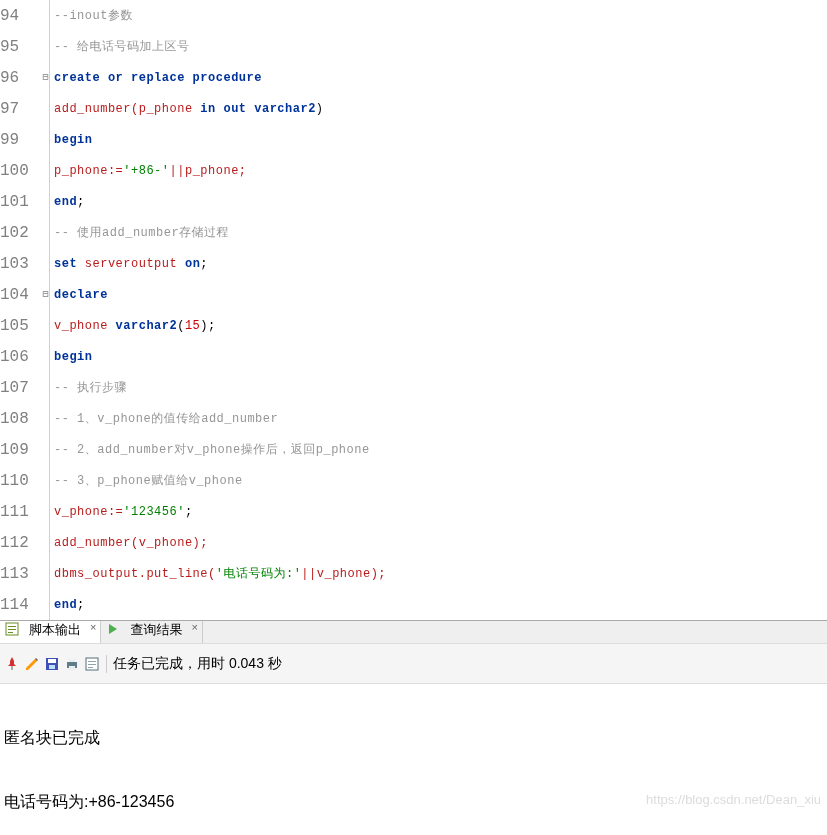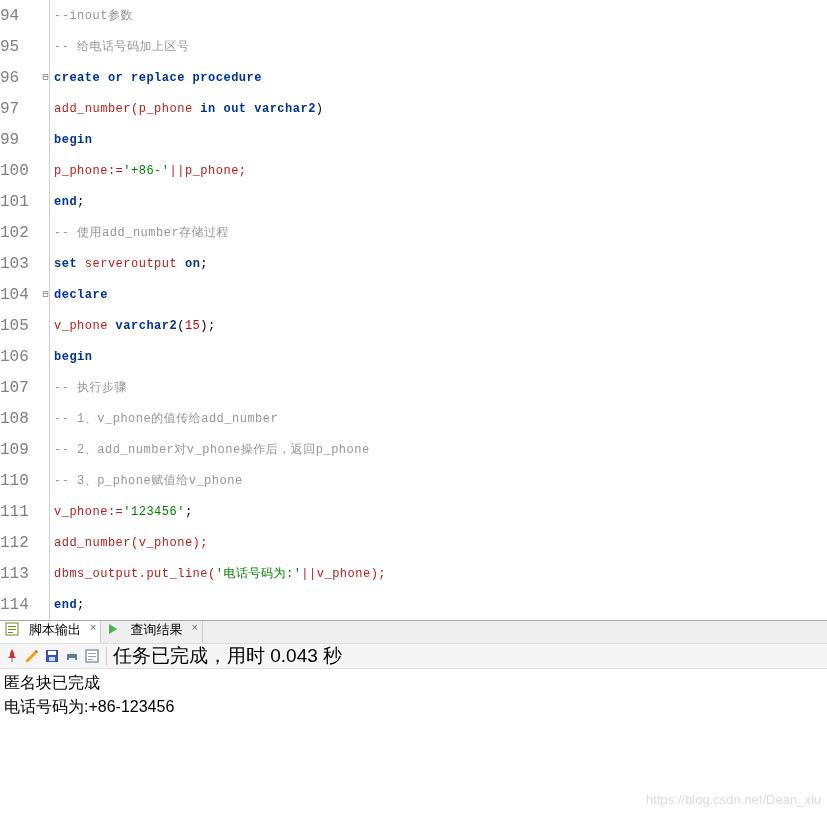--- a/index.html
+++ b/index.html
@@ -81,37 +81,37 @@
   }
   .tab-close {
     color: #666;
     font-size: 11px;
     cursor: pointer;
   }
   .toolbar {
     display: flex;
     align-items: center;
     background: #f5f5f5;
-    height: 26px;
+    height: 41px;
     padding: 0 4px;
     gap: 4px;
     font-family: "Microsoft YaHei", sans-serif;
-    font-size: 19px;
+    font-size: 14px;
     border-bottom: 1px solid #ddd;
     border-top: 1px solid #ddd;
   }
   .toolbar-sep {
     width:1px; height:18px; background:#ccc; margin:0 2px;
   }
   .output {
     font-family: "Microsoft YaHei", "SimSun", sans-serif;
     font-size: 16px;
     padding: 2px 4px;
   }
-  .output-line { line-height: 24px; }
+  .output-line { line-height: 24px; margin-top: 40px; }
   .watermark {
     position: absolute;
     right: 6px;
     bottom: 28px;
     color: #dcdcdc;
     font-size: 13px;
     font-family: sans-serif;
   }
   .icon-svg { width:16px; height:16px; display:block; }
 </style>

